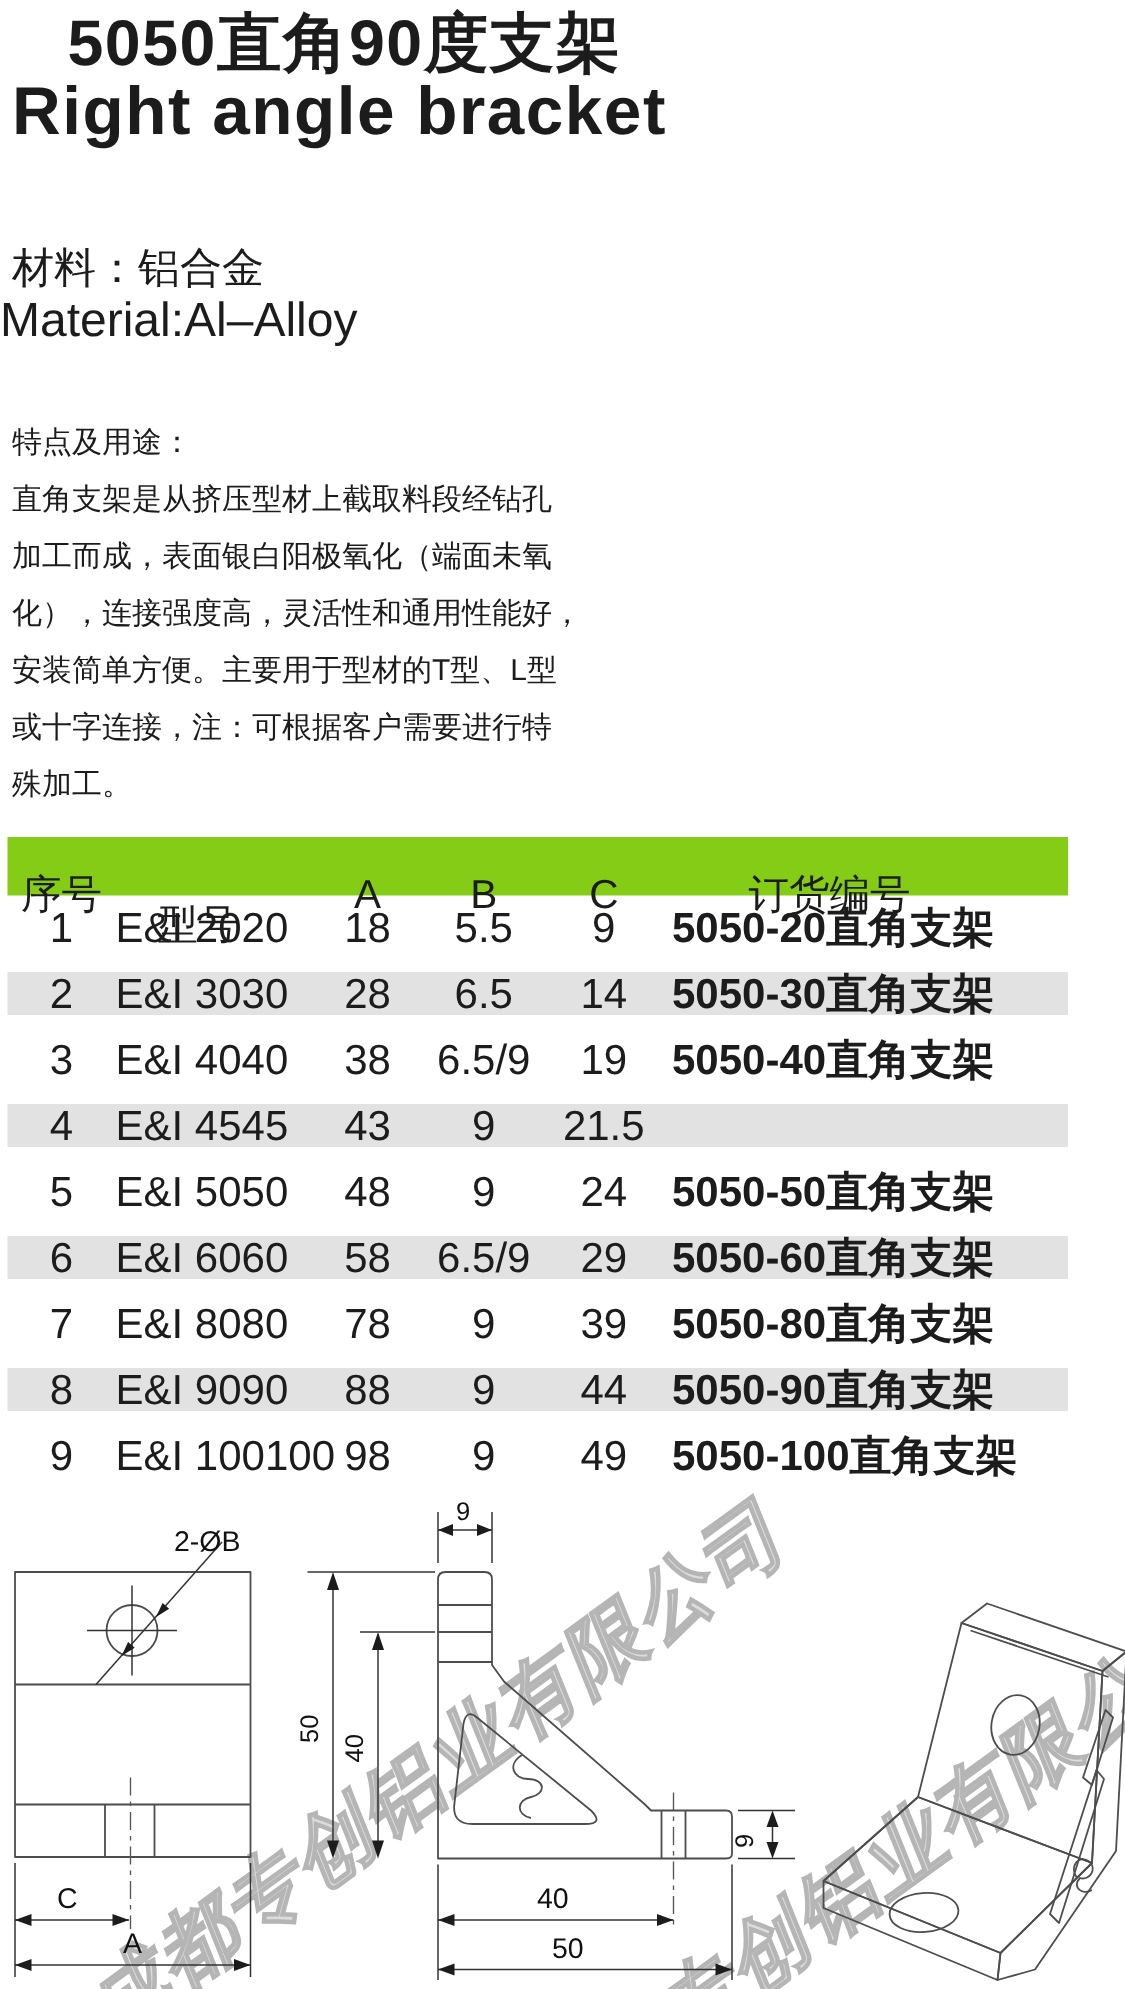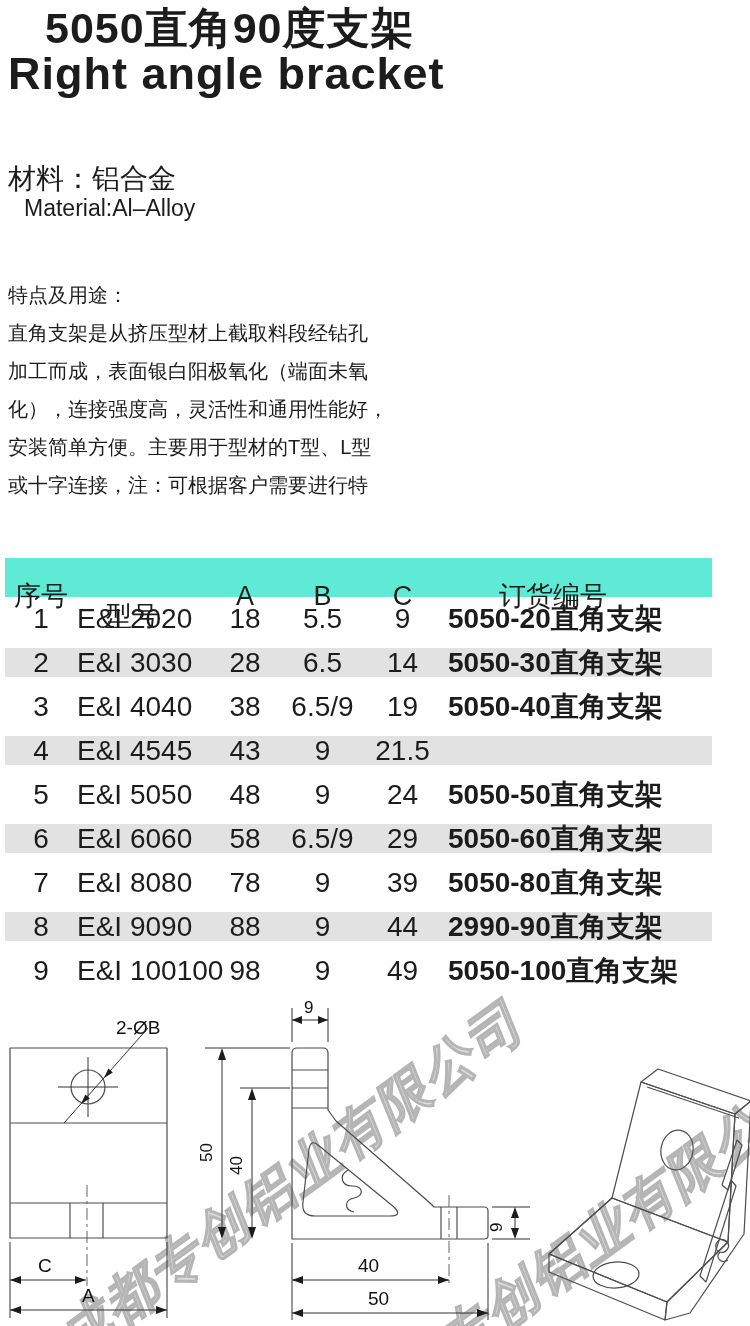--- a/index.html
+++ b/index.html
@@ -6,27 +6,27 @@
   body{
     width:750px;height:1326px;position:relative;overflow:hidden;
     background:#ffffff;color:#1c1c1c;
     font-family:"Liberation Sans","DejaVu Sans",sans-serif;
   }
   .abs{position:absolute;}
   
   .title-cn{left:8px;top:0px;font-size:43px;font-weight:bold;letter-spacing:1px;white-space:nowrap;margin-left:37px;}
   .title-en{left:8px;top:48px;font-size:45px;font-weight:bold;letter-spacing:1px;white-space:nowrap;}
   .material-cn{left:8px;top:160px;font-size:28px;white-space:nowrap;}
-  .material-en{left:24px;top:195px;font-size:23px;white-space:nowrap;}
+  .material-en{left:0;top:195px;font-size:32px;white-space:nowrap;}
   
   .features{left:8px;top:276px;font-size:20px;line-height:38px;white-space:nowrap;}
   
   .spec-table{left:5px;top:558px;width:707px;}
   .thead{
-    height:39px;background:#5eead4;display:grid;
+    height:39px;background:#84cc16;display:grid;
     grid-template-columns:72px 133px 70px 85px 75px 1fr;
     align-items:center;font-size:27px;
   }
   .trow{
     height:44px;display:grid;
     grid-template-columns:72px 133px 70px 85px 75px 1fr;
     align-items:center;font-size:28px;
   }
   .cell{overflow:visible;white-space:nowrap;}
   .c1{text-align:center;}
@@ -66,20 +66,21 @@
 <div class="abs material-cn">材料：铝合金</div>
 <div class="abs material-en">Material:Al–Alloy</div>
 
 <div class="abs features">
   <div>特点及用途：</div>
   <div>直角支架是从挤压型材上截取料段经钻孔</div>
   <div>加工而成，表面银白阳极氧化（端面未氧</div>
   <div>化），连接强度高，灵活性和通用性能好，</div>
   <div>安装简单方便。主要用于型材的T型、L型</div>
   <div>或十字连接，注：可根据客户需要进行特</div>
+  <div>殊加工。</div>
 </div>
 
 <div class="abs spec-table">
   <div class="thead">
     <div class="cell h1">序号</div>
     <div class="cell h2">型号</div>
     <div class="cell h3">A</div>
     <div class="cell h4">B</div>
     <div class="cell h5">C</div>
     <div class="cell h6">订货编号</div>
@@ -139,21 +140,21 @@
         <div class="cell c4">9</div>
         <div class="cell c5">39</div>
         <div class="cell c6">5050-80直角支架</div>
       </div>
       <div class="trow" style="background: linear-gradient(transparent 7px, rgb(226, 226, 226) 7px, rgb(226, 226, 226) 36px, transparent 36px);">
         <div class="cell c1">8</div>
         <div class="cell c2">E&amp;I 9090</div>
         <div class="cell c3">88</div>
         <div class="cell c4">9</div>
         <div class="cell c5">44</div>
-        <div class="cell c6">2990-90直角支架</div>
+        <div class="cell c6">5050-90直角支架</div>
       </div>
       <div class="trow">
         <div class="cell c1">9</div>
         <div class="cell c2">E&amp;I 100100</div>
         <div class="cell c3">98</div>
         <div class="cell c4">9</div>
         <div class="cell c5">49</div>
         <div class="cell c6">5050-100直角支架</div>
       </div>
     </div>

